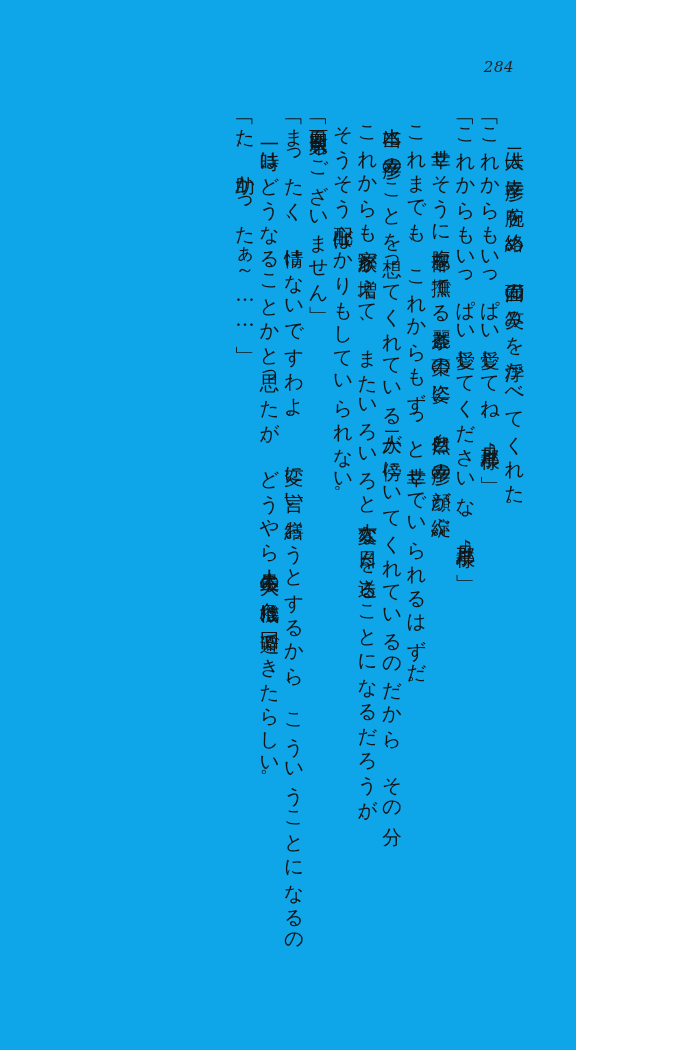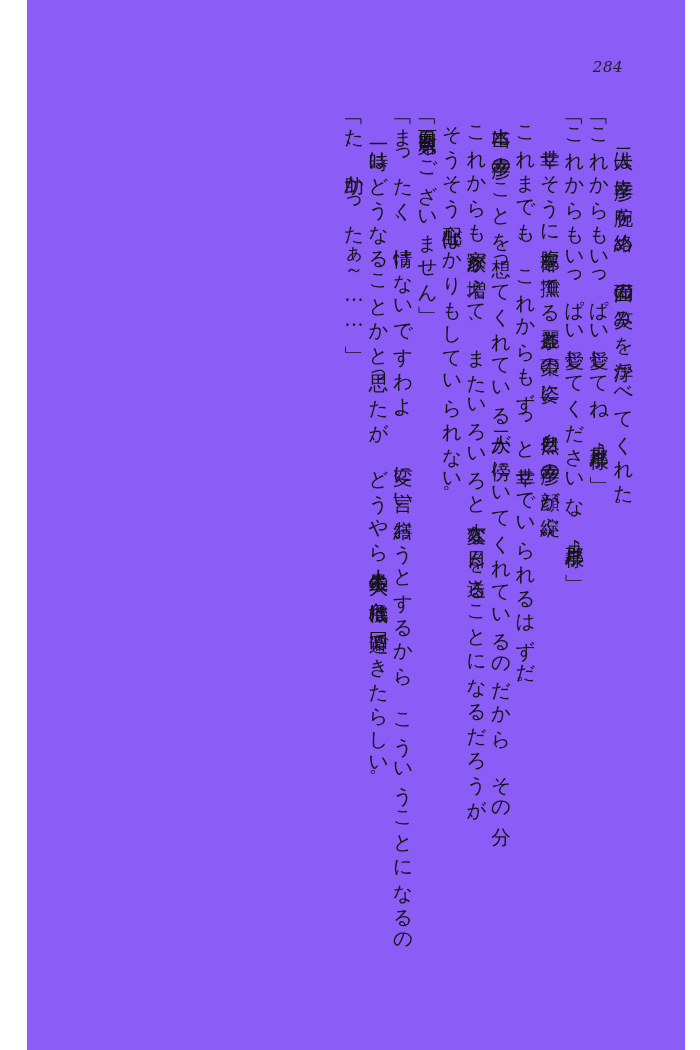--- a/index.html
+++ b/index.html
@@ -13,24 +13,23 @@
     position: relative;
     overflow: hidden;
     font-family: "DejaVu Serif", "Liberation Serif", serif;
     color: #1a1a1a;
   }
 
   .page {
     position: absolute;
     left: 0;
     top: 0;
-    width: 658px;
+    width: 576px;
     height: 1050px;
-    background: #8b5cf6;
-    margin-left: 27px;
+    background: #0ea5e9;
   }
 
   .page-number {
     position: absolute;
     top: 58px;
     right: 62px;
     font-family: "DejaVu Serif", "Liberation Serif", serif;
     font-style: italic;
     font-size: 15px;
     color: #222222;

